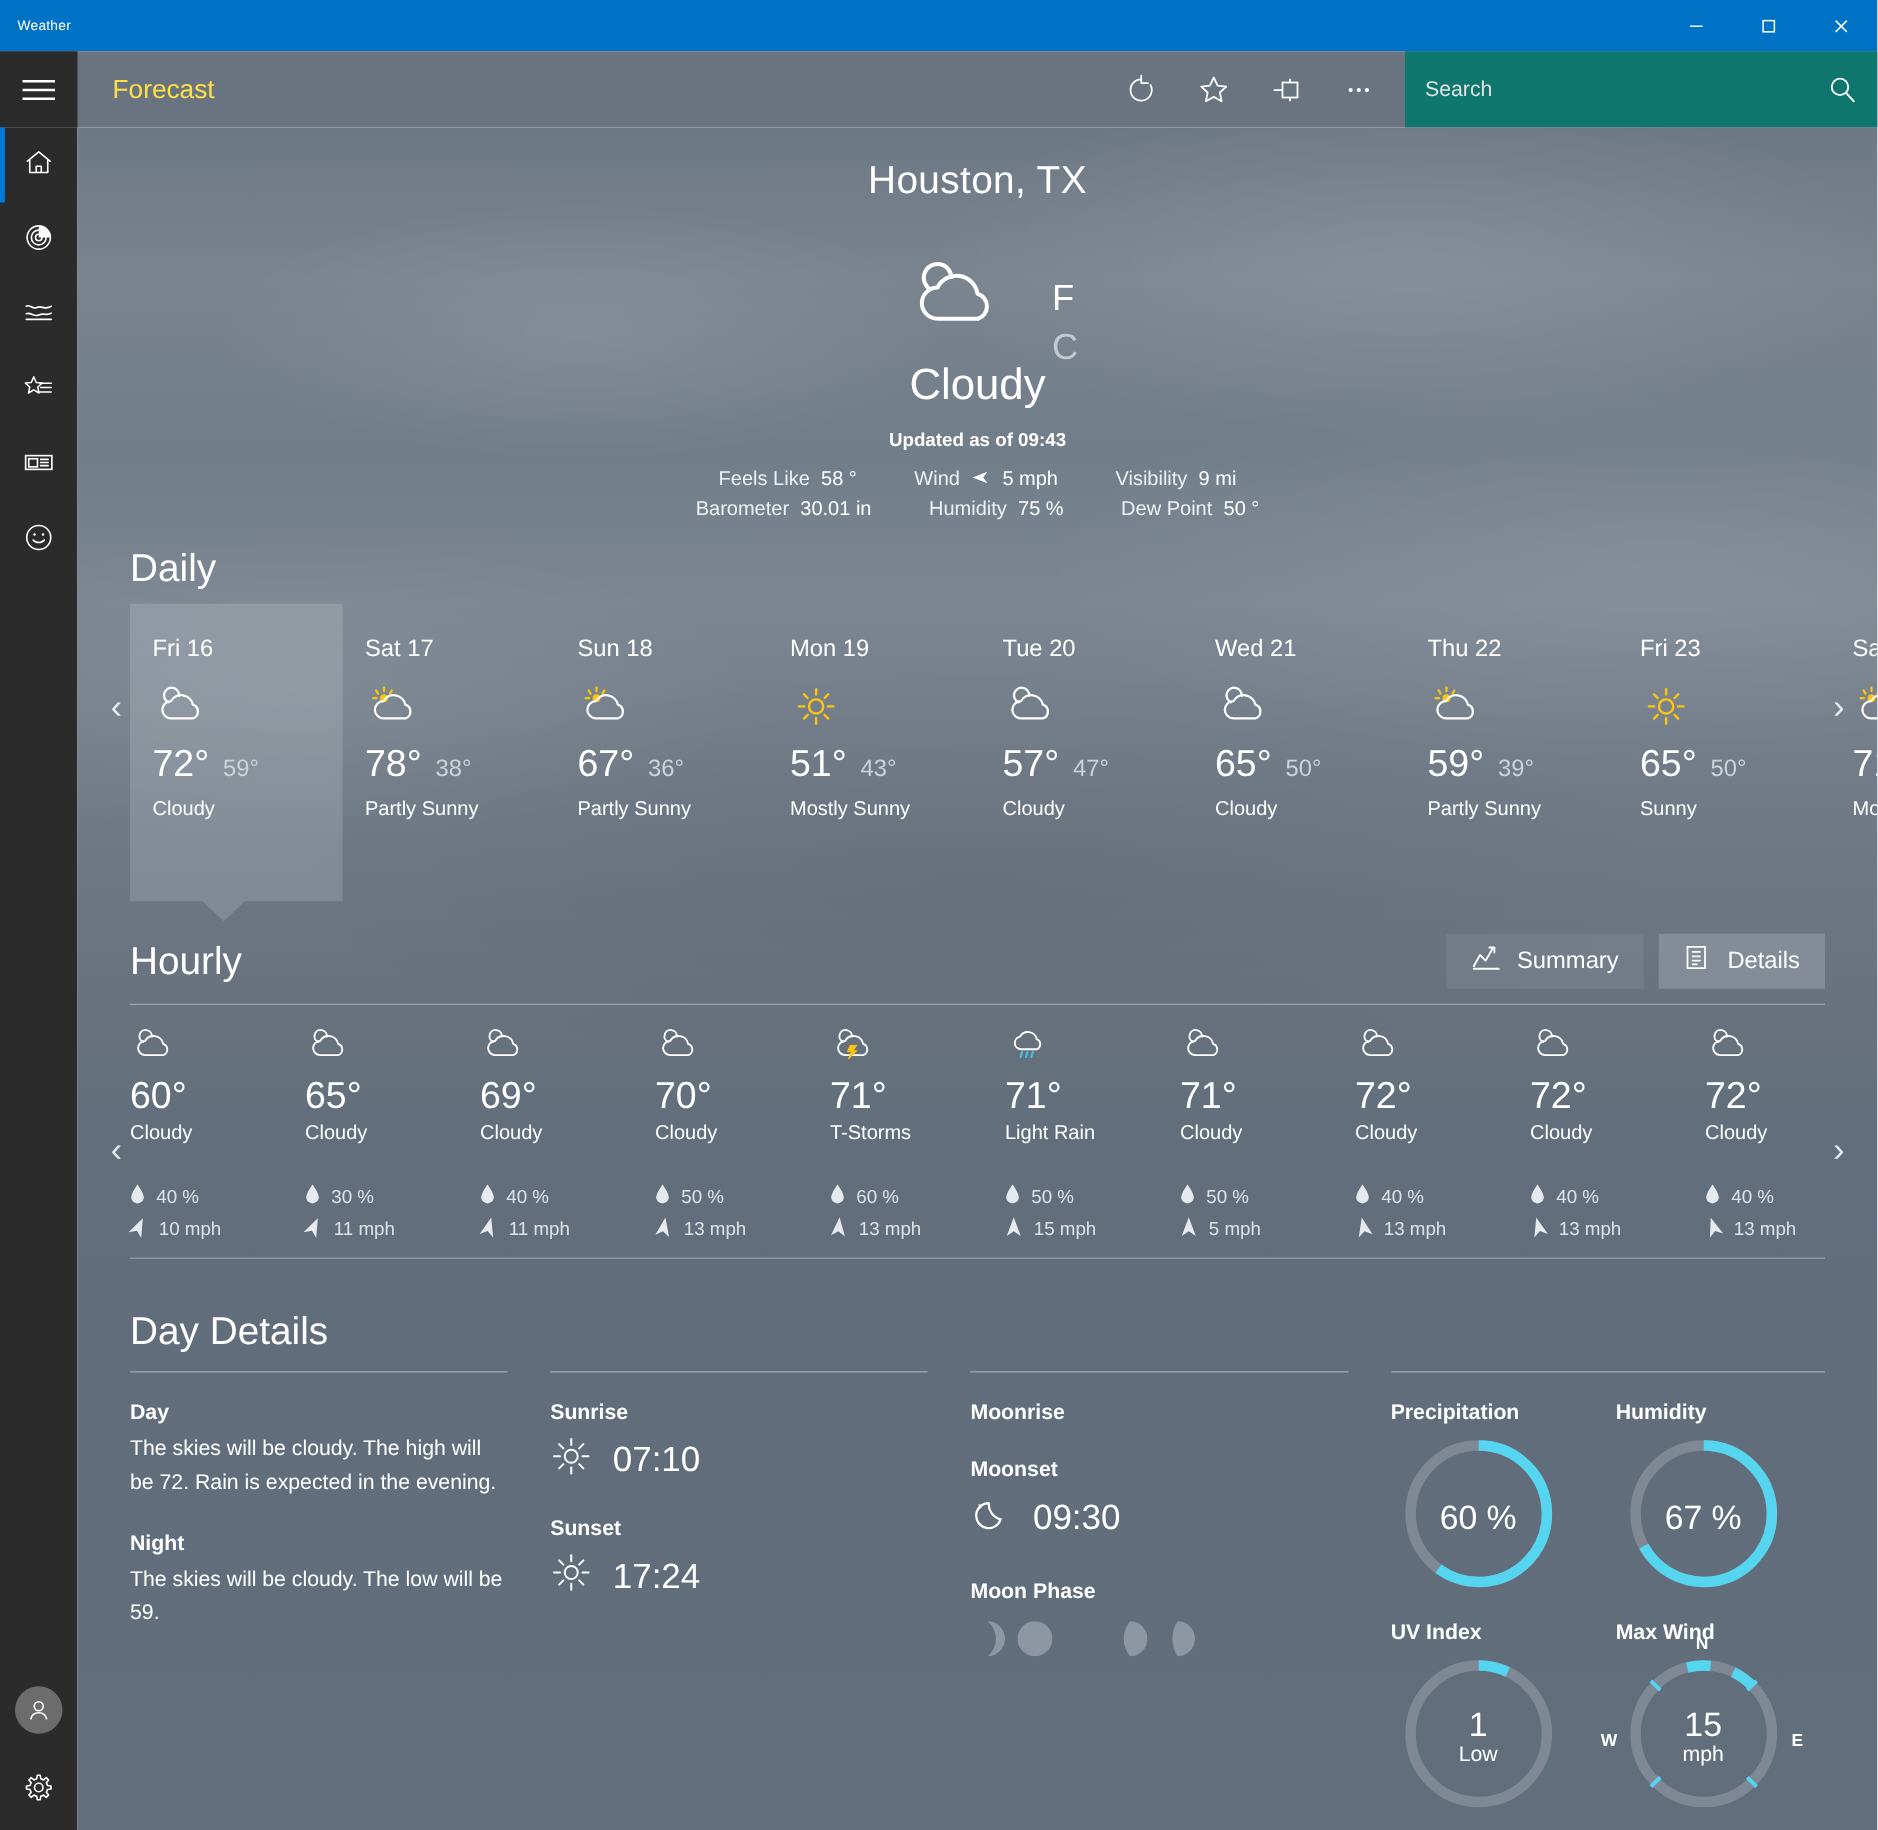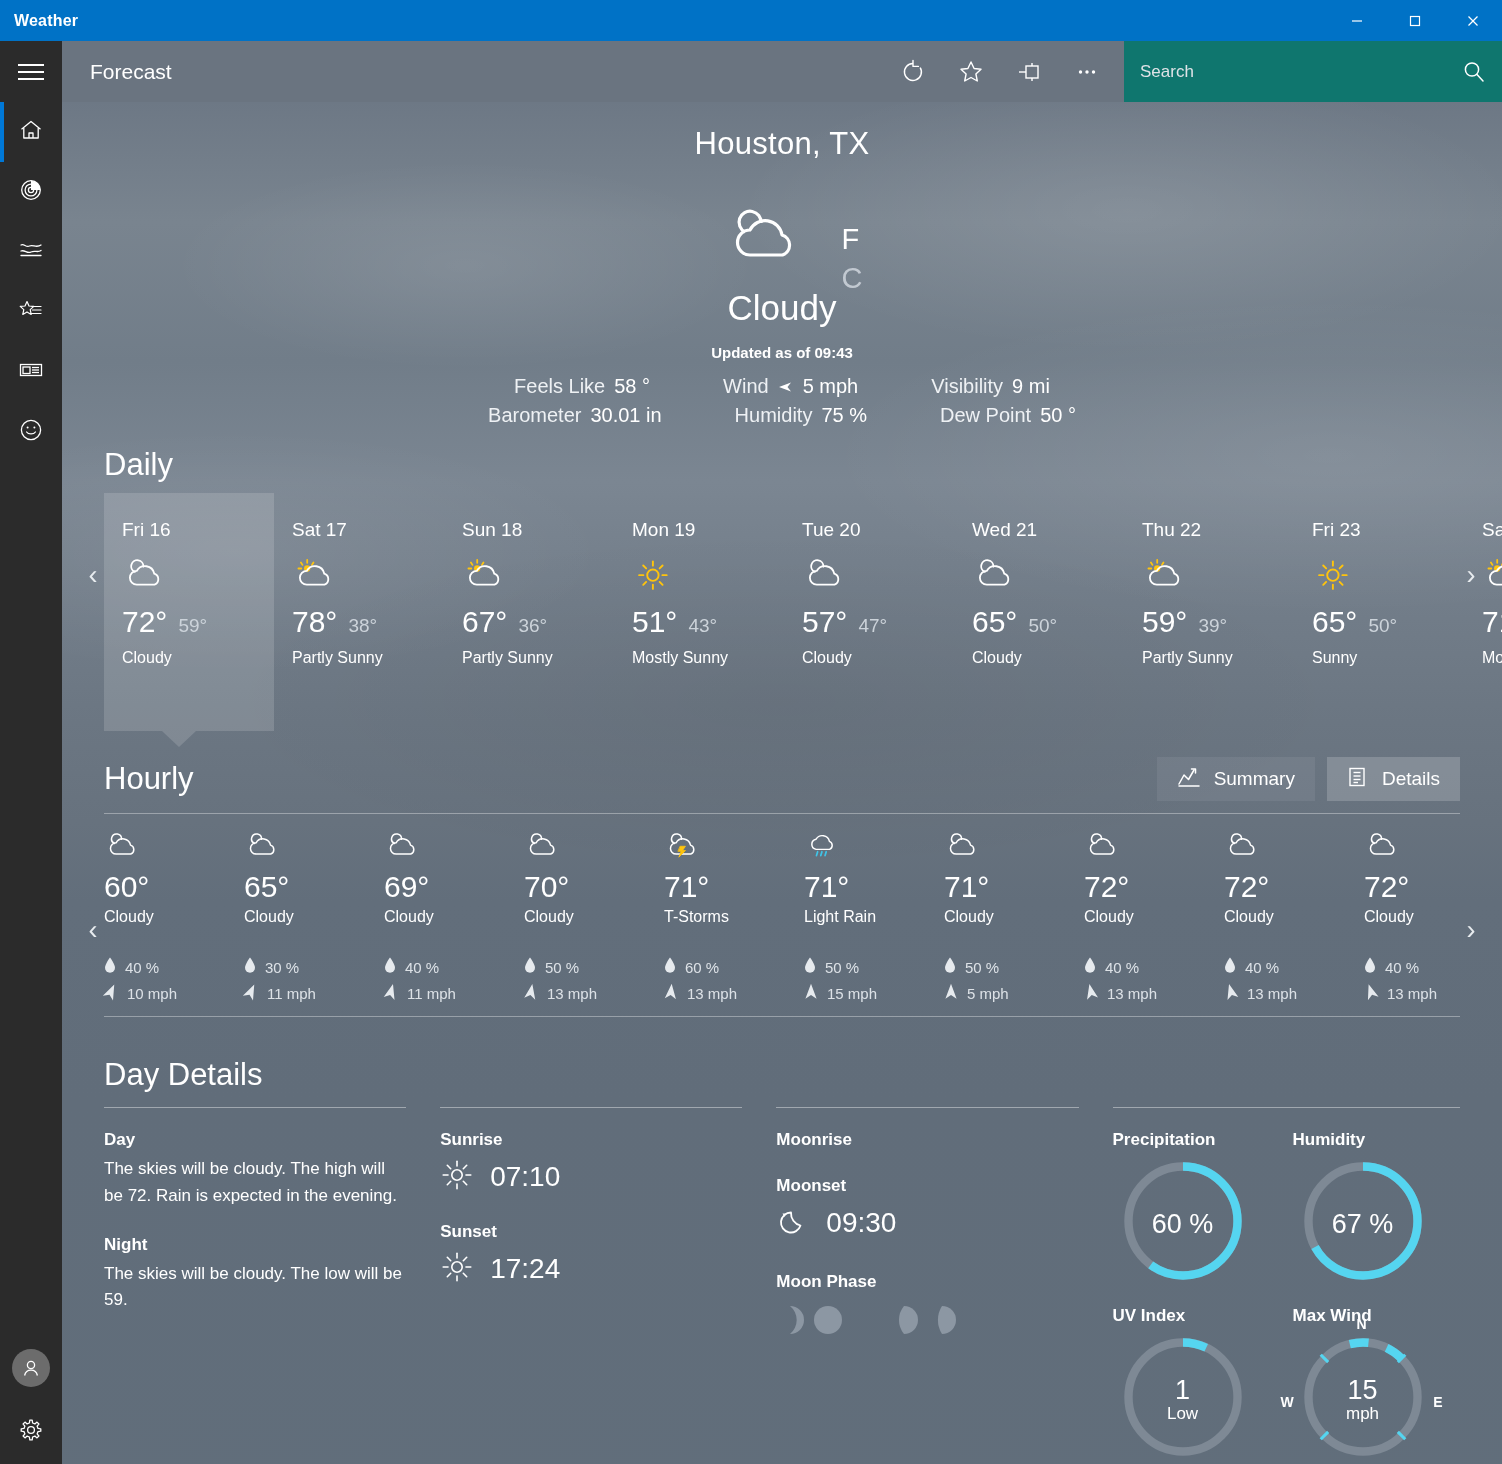--- a/index.html
+++ b/index.html
@@ -8,39 +8,39 @@
     font-family: "Liberation Sans", sans-serif;
     background: #fff; overflow: hidden;
   }
   .app { position: relative; width: 1502px; height: 1464px; display: flex; flex-direction: column; }
 
   
   .titlebar {
     height: 41px; background: #0072C6; color: #fff;
     display: flex; align-items: center; flex: none;
   }
-  .titlebar .title { font-size: 16px; padding-left: 14px; letter-spacing: .2px; font-weight: bold; }
+  .titlebar .title { font-size: 11px; padding-left: 14px; letter-spacing: .2px; }
   .titlebar .spacer { flex: 1; }
   .winbtn {
     width: 58px; height: 41px; display: flex; align-items: center; justify-content: center;
     color: #fff; font-size: 16px; line-height: 1;
   }
   .winbtn svg { display:block; }
 
   
   .cmdbar {
     height: 61px; background: #6a7480; display: flex; align-items: center; flex: none;
   }
   .hamburger {
     width: 62px; height: 61px; display: flex; align-items: center; justify-content: center;
     background: #2b2b2b;
   }
   .hamburger .bars { width: 26px; }
   .hamburger .bars i { display: block; height: 2px; background: #fff; margin: 5px 0; }
-  .cmd-title { color: #ffffff; font-size: 21px; font-weight: 400; margin-left: 28px; }
+  .cmd-title { color: #fde047; font-size: 21px; font-weight: 400; margin-left: 28px; }
   .cmd-spacer { flex: 1; }
   .cmd-icon {
     width: 58px; height: 61px; display: flex; align-items: center; justify-content: center;
     color: #fff;
   }
   .searchbox {
     width: 378px; height: 61px; background: #0f766e; display: flex; align-items: center;
     margin-left: 8px; position: relative;
   }
   .searchbox input {
@@ -102,21 +102,21 @@
   }
   .big-temp .deg { font-size: 52px; font-weight: 200; line-height: 1; margin-top: 8px; }
   .units { margin-left: 24px; margin-top: 52px; font-weight: 300; }
   .units .u { font-size: 29px; line-height: 1.35; }
   .units .u.sel { color: #ffffff; }
   .units .u.off { color: #c2c9d1; }
   .cond { text-align: center; font-size: 35px; font-weight: 300; margin-top: -10px; }
   .updated { text-align: center; font-size: 15px; font-weight: 700; margin-top: 16px; }
 
   .stats { margin-top: 14px; display: flex; flex-direction: column; align-items: center; gap: 6px; }
-  .stat-line { display: flex; gap: 73px; font-size: 20px; }
+  .stat-line { display: flex; gap: 46px; font-size: 16px; }
   .stat { display: flex; gap: 9px; align-items: center; white-space: nowrap; }
   .stat .lbl { color: #eef1f4; }
   .stat .val { color: #ffffff; }
 
   
   .sec-title { font-size: 31px; font-weight: 300; padding: 0 0 0 0; }
   .section { padding: 0 42px 0 42px; }
 
   
   .daily-wrap { margin-top: 20px; position: relative; }

